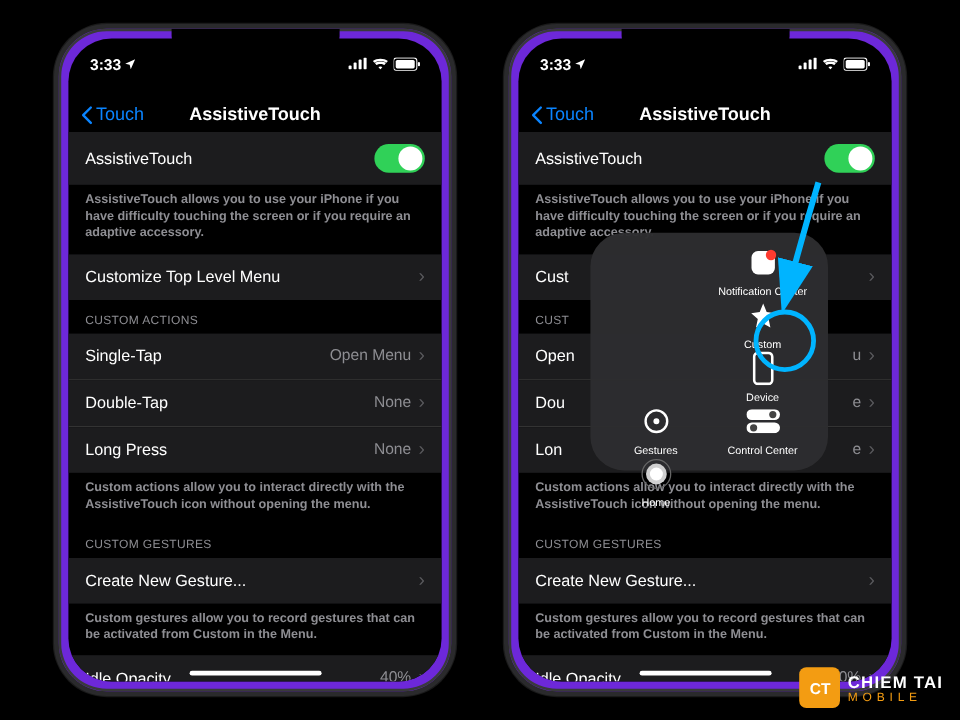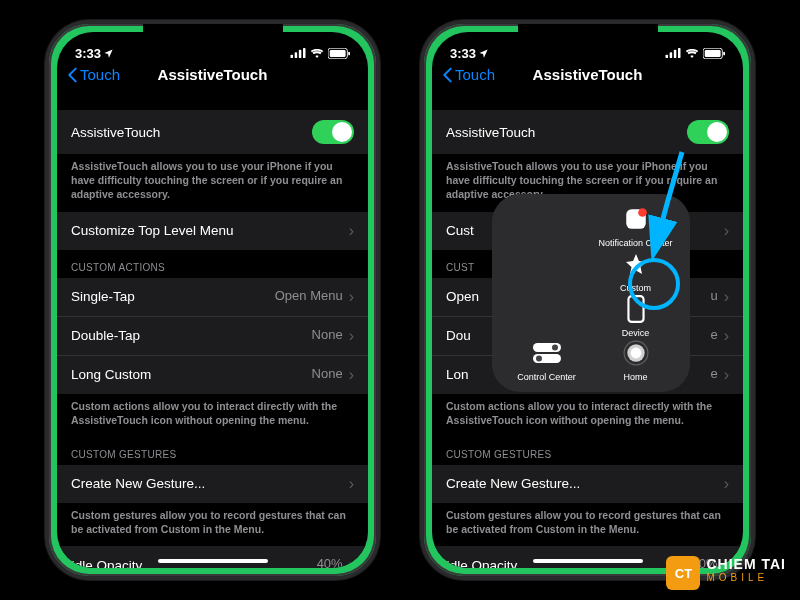--- a/index.html
+++ b/index.html
@@ -8,21 +8,21 @@
     width: 800px;
     height: 600px;
     font-family: -apple-system, "Helvetica Neue", Arial, sans-serif;
     position: relative;
     overflow: hidden;
   }
   .phones { display: flex; gap: 40px; justify-content: center; padding: 20px 0 0 0; }
   .phone {
     width: 335px;
     height: 560px;
-    background: #22c55e;
+    background: #6d28d9;
     border-radius: 44px;
     border: 4px solid #2a2a2c;
     box-shadow: inset 0 0 0 2px #3a3a3c, 0 0 0 1px #1a1a1a;
     position: relative;
     overflow: hidden;
   }
   .notch {
     position: absolute;
     top: 0; left: 50%;
     transform: translateX(-50%);
@@ -48,21 +48,21 @@
     padding: 8px 18px 0 18px;
     color: #fff;
     font-size: 13px;
     font-weight: 600;
   }
   .status-left { display:flex; align-items:center; gap:2px; }
   .status-right { display: flex; align-items: center; gap: 4px; }
   .nav-bar {
     height: 38px;
     display: flex;
-    align-items: flex-start;
+    align-items: flex-end;
     padding: 0 10px;
     position: relative;
   }
   .back {
     color: #0a84ff;
     font-size: 15px;
     display: flex;
     align-items: center;
     gap: 2px;
   }
@@ -169,21 +169,21 @@
     position: absolute;
     top: 115px;
     left: 180px;
     z-index: 46;
   }
   .watermark {
     position: absolute;
     bottom: 10px;
     right: 14px;
     display: flex;
-    align-items: flex-start;
+    align-items: center;
     gap: 6px;
     z-index: 100;
   }
   .wm-badge {
     width: 34px; height: 34px;
     background: #f39c12;
     border-radius: 6px;
     display:flex; align-items:center; justify-content:center;
     color:#fff; font-weight:700; font-size:13px;
     position:relative;
@@ -255,21 +255,21 @@
             </span>
         </div>
         <div class="cell">
           <span>Double-Tap</span>
           <span class="value">
               <span>None</span>
               <span class="chevron">›</span>
             </span>
         </div>
         <div class="cell last">
-          <span>Long Custom</span>
+          <span>Long Press</span>
           <span class="value">
               <span>None</span>
               <span class="chevron">›</span>
             </span>
         </div>
         <div class="footer-text">Custom actions allow you to interact directly with the AssistiveTouch icon without opening the menu.</div>
 
         <div class="header-text">CUSTOM GESTURES</div>
         <div class="cell last">
           <span>Create New Gesture...</span>
@@ -401,20 +401,29 @@
           <span>Custom</span>
         </div>
         <div></div>
         <div class="at-item">
           <div class="at-icon">
             <svg width="18" height="28" viewBox="0 0 16 26" fill="none" stroke="#fff" stroke-width="2">
                 <rect x="1" y="1" width="14" height="24" rx="3"></rect>
               </svg>
           </div>
           <span>Device</span>
+        </div>
+        <div class="at-item">
+          <div class="at-icon">
+            <svg width="24" height="24" viewBox="0 0 24 24" fill="none" stroke="#fff" stroke-width="2">
+                <circle cx="12" cy="12" r="9"></circle>
+                <circle cx="12" cy="12" r="1.5" fill="#fff"></circle>
+              </svg>
+          </div>
+          <span>Gestures</span>
         </div>
         <div class="at-item">
           <div class="at-icon">
             <svg width="28" height="20" viewBox="0 0 28 20">
                 <rect x="0" y="0" width="28" height="9" rx="4.5" fill="#fff"></rect>
                 <circle cx="22" cy="4.5" r="3" fill="#444"></circle>
                 <rect x="0" y="11" width="28" height="9" rx="4.5" fill="#fff"></rect>
                 <circle cx="6" cy="15.5" r="3" fill="#444"></circle>
               </svg>
           </div>

